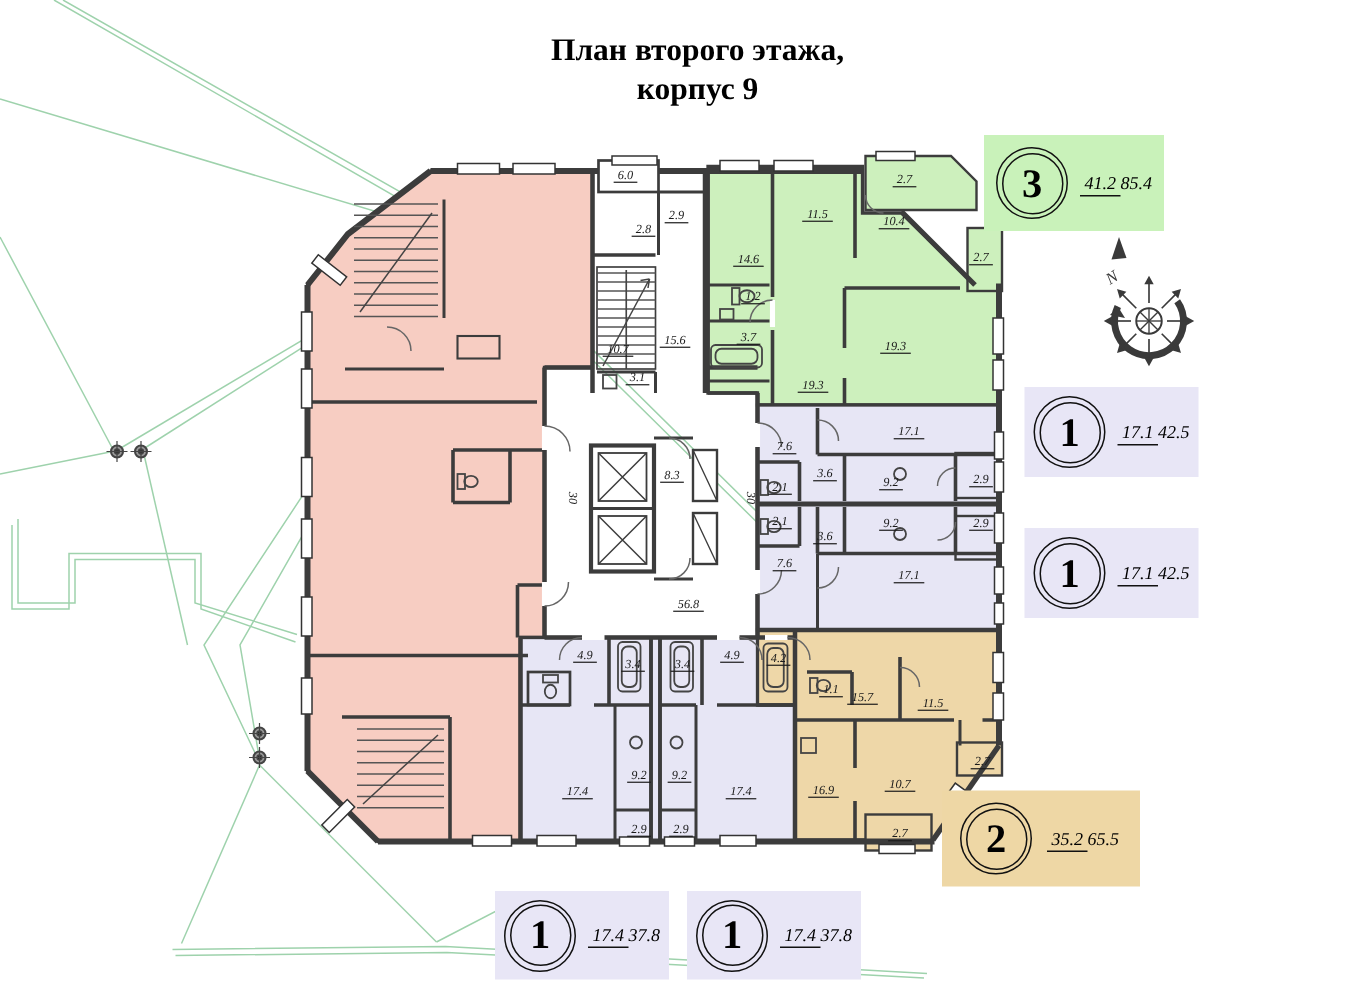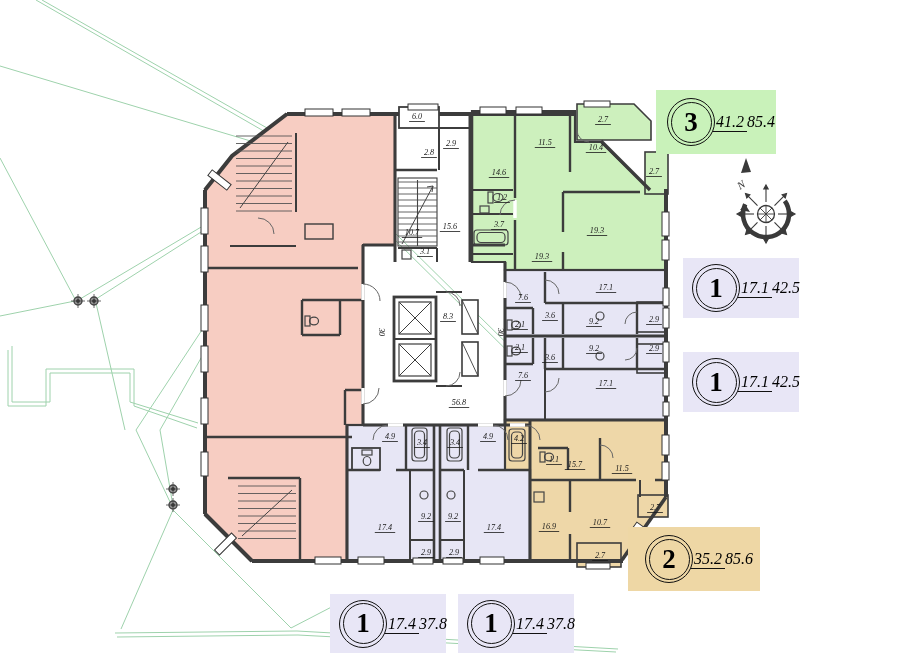--- a/index.html
+++ b/index.html
@@ -9,21 +9,21 @@
   .title{position:absolute;left:255px;top:20px;width:420px;text-align:center;
          font-weight:bold;font-size:21px;color:#000;line-height:26px;}
   .badge{position:absolute;display:flex;align-items:center;justify-content:center;
          padding:7px 8px;}
   .bco{width:46px;height:46px;border:1.3px solid #111;border-radius:50%;
        display:flex;align-items:center;justify-content:center;flex:0 0 auto;}
   .bci{width:39px;height:39px;border:1.3px solid #111;border-radius:50%;
        display:flex;align-items:center;justify-content:center;}
   .bnum{font-size:27px;font-weight:bold;color:#000;line-height:1;}
   .bfrac{width:52px;margin-left:-2px;text-align:center;font-style:italic;
-         font-size:16px;color:#000;}
+         font-size:12px;color:#000;padding-left:10px;}
   .bfrac .t{border-bottom:1.4px solid #111;padding:0 3px 1px 3px;}
   .bfrac .b{padding-top:1px;}
 </style>
 </head>
 <body>
 
 <div id="stage">
 
 <svg id="plan-svg" width="910" height="656" viewBox="0 0 910 656" xmlns="http://www.w3.org/2000/svg">
 
@@ -449,20 +449,24 @@
           <line x1="766" y1="202" x2="766" y2="188"></line>
           <polygon points="766,185 768.2,189 763.8,189"></polygon>
           <line x1="774.4852813742385" y1="205.51471862576142" x2="784.3847763108503" y2="195.61522368914976"></line>
           <polygon points="786.5060966544099,193.49390334559013 785.2333044482741,197.8779653889467 782.1220346110533,194.76669555172592"></polygon>
         </g>
     <polygon points="746,158 741,173 751,172" fill="#3a3a3a"></polygon>
     <text id="north-label" x="740" y="190" font-size="11" font-style="italic" font-family="Liberation Serif, DejaVu Serif, serif" fill="#3a3a3a" transform="rotate(-32 740 190)">N</text>
   </g>
 </svg>
 
+<div class="title">
+  <div>План второго этажа,</div>
+  <div>корпус 9</div>
+</div>
 
 <div class="badge" style="left: 656px; top: 90px; width: 104px; height: 50px; background: rgb(201, 242, 186);">
   <span class="bco">
         <span class="bci">
           <span class="bnum">3</span>
         </span>
       </span>
   <span class="bfrac"><span class="t">41.2</span><span class="b">85.4</span></span>
 </div>
 <div class="badge" style="left: 683px; top: 258px; width: 100px; height: 46px; background: rgb(232, 230, 246);">
@@ -480,21 +484,21 @@
         </span>
       </span>
   <span class="bfrac"><span class="t">17.1</span><span class="b">42.5</span></span>
 </div>
 <div class="badge" style="left: 628px; top: 527px; width: 116px; height: 50px; background: rgb(238, 215, 165);">
   <span class="bco">
         <span class="bci">
           <span class="bnum">2</span>
         </span>
       </span>
-  <span class="bfrac"><span class="t">35.2</span><span class="b">85.6</span></span>
+  <span class="bfrac"><span class="t">35.2</span><span class="b">65.5</span></span>
 </div>
 <div class="badge" style="left: 330px; top: 594px; width: 100px; height: 45px; background: rgb(232, 230, 246);">
   <span class="bco">
         <span class="bci">
           <span class="bnum">1</span>
         </span>
       </span>
   <span class="bfrac"><span class="t">17.4</span><span class="b">37.8</span></span>
 </div>
 <div class="badge" style="left: 458px; top: 594px; width: 100px; height: 45px; background: rgb(232, 230, 246);">

